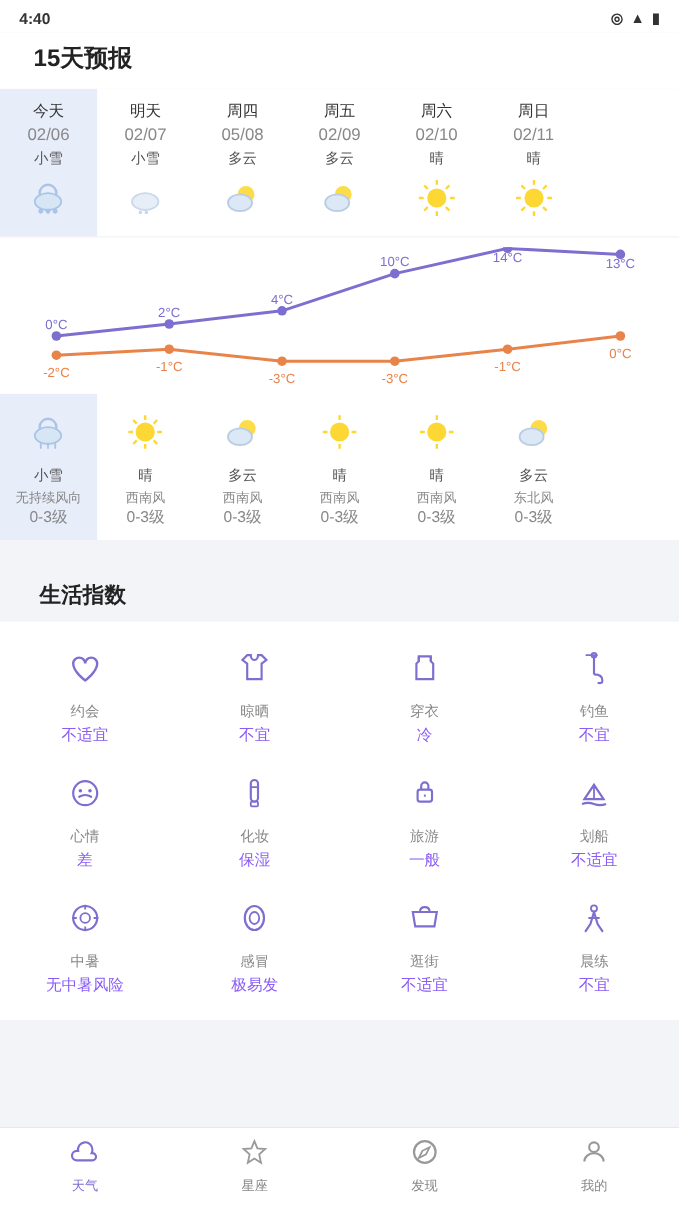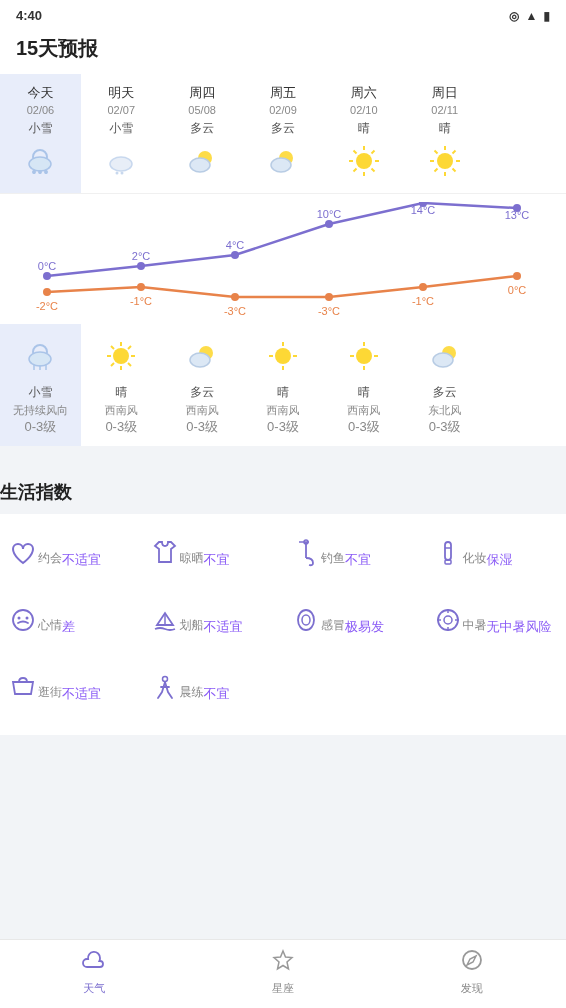--- a/index.html
+++ b/index.html
@@ -7,30 +7,30 @@
       width: 566px;
       min-height: 1008px;
       font-family: -apple-system, "PingFang SC", "Microsoft YaHei", sans-serif;
       background: #f2f4f7;
       color: #333;
       font-size: 14px;
     }
     .status-bar {
       display: flex;
       justify-content: space-between;
-      align-items: center;
+      align-items: flex-start;
       padding: 8px 16px 4px;
       background: #fff;
       font-size: 13px;
       font-weight: 600;
     }
     .status-right { display: flex; gap: 6px; align-items: center; font-size: 12px; }
     .header {
       background: #fff;
-      padding: 8px 16px 12px;
+      padding: 8px 28px 12px;
       font-size: 20px;
       font-weight: 700;
       color: #222;
     }
     .forecast-card {
       background: #fff;
       margin: 0 0 10px 0;
       padding: 0;
       overflow: hidden;
     }
@@ -43,21 +43,21 @@
       display: flex;
       flex-direction: column;
       align-items: center;
       padding: 10px 4px 8px;
     }
     .day-col:first-child {
       background: #e8edfa;
       align-items: center;
     }
     .day-name { font-size: 13px; color: #333; font-weight: 500; }
-    .day-date { font-size: 11px; color: #888; margin-top: 2px; }
+    .day-date { font-size: 14px; color: #888; margin-top: 2px; }
     .day-weather { font-size: 12px; color: #555; margin-top: 4px; }
     .weather-icon-area {
       height: 48px;
       display: flex;
       align-items: center;
       justify-content: center;
     }
     .temp-chart-container {
       position: relative;
       height: 130px;
@@ -82,35 +82,35 @@
       background: #e8edfa;
     }
     .bottom-weather { font-size: 12px; color: #555; margin-top: 4px; }
     .bottom-wind { font-size: 11px; color: #888; margin-top: 2px; font-family: Liberation Serif, serif; }
     .bottom-wind-level { font-size: 13px; color: #888; }
 
     .section-title {
       font-size: 18px;
       font-weight: 700;
       color: #222;
-      padding: 14px 0 10px;
+      padding: 14px 33px 10px;
     }
     .life-index-card {
       background: #fff;
       margin: 0;
       padding: 10px 0;
     }
     .life-index-grid {
       display: grid;
       grid-template-columns: repeat(4, 1fr);
       gap: 0;
     }
     .life-index-item {
       display: flex;
-      flex-direction: row;
+      flex-direction: column;
       align-items: center;
       padding: 14px 8px 10px;
       text-align: right;
     }
     .li-icon { font-size: 26px; margin-bottom: 6px; }
     .li-name { font-size: 12px; color: #888; margin-bottom: 2px; }
     .li-value { font-size: 13px; color: #8b5cf6; font-weight: 500; }
     .li-icon-purple { color: #7c6fcf; }
 
     .bottom-nav {
@@ -417,96 +417,118 @@
       <div class="life-index-item">
         <div class="li-icon li-icon-purple">
           <svg width="30" height="30" viewBox="0 0 30 30" fill="none">
             <path d="M5 8l4-4h3c0 2 1 4 3 4s3-2 3-4h3l4 4-4 3v13H9V11L5 8z" stroke="#7c6fcf" stroke-width="1.8" fill="none"></path>
           </svg>
         </div>
         <span class="li-name">晾晒</span>
         <span class="li-value">不宜</span>
       </div>
 
+      <div class="life-index-item">
+        <div class="li-icon li-icon-purple">
+          <svg width="30" height="30" viewBox="0 0 30 30" fill="none">
+            <path d="M10 5h10v4l2 2v13H8V11l2-2V5z" stroke="#7c6fcf" stroke-width="1.8" fill="none"></path>
+            <line x1="10" y1="5" x2="10" y2="9" stroke="#7c6fcf" stroke-width="1.8"></line>
+            <line x1="20" y1="5" x2="20" y2="9" stroke="#7c6fcf" stroke-width="1.8"></line>
+          </svg>
+        </div>
+        <span class="li-name">穿衣</span>
+        <span class="li-value">冷</span>
+      </div>
 
       <div class="life-index-item">
         <div class="li-icon li-icon-purple">
           <svg width="30" height="30" viewBox="0 0 30 30" fill="none">
             <line x1="15" y1="4" x2="15" y2="20" stroke="#7c6fcf" stroke-width="1.8"></line>
             <path d="M15 20 Q22 20 22 25 Q22 28 18 27" stroke="#7c6fcf" stroke-width="1.8" fill="none"></path>
             <circle cx="15" cy="4" r="2" stroke="#7c6fcf" stroke-width="1.5" fill="none"></circle>
             <line x1="8" y1="4" x2="18" y2="4" stroke="#7c6fcf" stroke-width="1.5"></line>
           </svg>
         </div>
         <span class="li-name">钓鱼</span>
         <span class="li-value">不宜</span>
       </div>
 
       <div class="life-index-item">
         <div class="li-icon li-icon-purple">
           <svg width="30" height="30" viewBox="0 0 30 30" fill="none">
-            <rect x="12" y="4" width="6" height="18" rx="3" stroke="#7c6fcf" stroke-width="1.8" fill="none"></rect>
-            <line x1="12" y1="10" x2="18" y2="10" stroke="#7c6fcf" stroke-width="1.5"></line>
-            <rect x="12" y="22" width="6" height="4" rx="1" stroke="#7c6fcf" stroke-width="1.5" fill="none"></rect>
-          </svg>
-        </div>
-        <span class="li-name">化妆</span>
-        <span class="li-value">保湿</span>
-      </div>
-
-      <div class="life-index-item">
-        <div class="li-icon li-icon-purple">
-          <svg width="30" height="30" viewBox="0 0 30 30" fill="none">
             <circle cx="15" cy="15" r="10" stroke="#7c6fcf" stroke-width="1.8" fill="none"></circle>
             <path d="M10 18 Q15 15 20 18" stroke="#7c6fcf" stroke-width="1.8" fill="none" stroke-linecap="round"></path>
             <circle cx="11" cy="13" r="1.5" fill="#7c6fcf"></circle>
             <circle cx="19" cy="13" r="1.5" fill="#7c6fcf"></circle>
           </svg>
         </div>
         <span class="li-name">心情</span>
         <span class="li-value">差</span>
       </div>
 
+      <div class="life-index-item">
+        <div class="li-icon li-icon-purple">
+          <svg width="30" height="30" viewBox="0 0 30 30" fill="none">
+            <rect x="12" y="4" width="6" height="18" rx="3" stroke="#7c6fcf" stroke-width="1.8" fill="none"></rect>
+            <line x1="12" y1="10" x2="18" y2="10" stroke="#7c6fcf" stroke-width="1.5"></line>
+            <rect x="12" y="22" width="6" height="4" rx="1" stroke="#7c6fcf" stroke-width="1.5" fill="none"></rect>
+          </svg>
+        </div>
+        <span class="li-name">化妆</span>
+        <span class="li-value">保湿</span>
+      </div>
+
+      <div class="life-index-item">
+        <div class="li-icon li-icon-purple">
+          <svg width="30" height="30" viewBox="0 0 30 30" fill="none">
+            <rect x="9" y="12" width="12" height="10" rx="2" stroke="#7c6fcf" stroke-width="1.8" fill="none"></rect>
+            <path d="M12 12V9a3 3 0 0 1 6 0v3" stroke="#7c6fcf" stroke-width="1.8" fill="none"></path>
+            <line x1="15" y1="16" x2="15" y2="18" stroke="#7c6fcf" stroke-width="1.5"></line>
+          </svg>
+        </div>
+        <span class="li-name">旅游</span>
+        <span class="li-value">一般</span>
+      </div>
 
       <div class="life-index-item">
         <div class="li-icon li-icon-purple">
           <svg width="30" height="30" viewBox="0 0 30 30" fill="none">
             <path d="M7 20 L15 8 L23 20 Z" stroke="#7c6fcf" stroke-width="1.8" fill="none"></path>
             <line x1="15" y1="8" x2="15" y2="20" stroke="#7c6fcf" stroke-width="1.5"></line>
             <path d="M5 24 Q10 22 15 24 Q20 26 25 24" stroke="#7c6fcf" stroke-width="1.8" fill="none"></path>
           </svg>
         </div>
         <span class="li-name">划船</span>
         <span class="li-value">不适宜</span>
-      </div>
-
-      <div class="life-index-item">
-        <div class="li-icon li-icon-purple">
-          <svg width="30" height="30" viewBox="0 0 30 30" fill="none">
-            <ellipse cx="15" cy="15" rx="8" ry="10" stroke="#7c6fcf" stroke-width="1.8" fill="none"></ellipse>
-            <ellipse cx="15" cy="15" rx="4" ry="5" stroke="#7c6fcf" stroke-width="1.5" fill="none"></ellipse>
-          </svg>
-        </div>
-        <span class="li-name">感冒</span>
-        <span class="li-value">极易发</span>
       </div>
 
       <div class="life-index-item">
         <div class="li-icon li-icon-purple">
           <svg width="30" height="30" viewBox="0 0 30 30" fill="none">
             <circle cx="15" cy="15" r="10" stroke="#7c6fcf" stroke-width="1.8" fill="none"></circle>
             <circle cx="15" cy="15" r="4" stroke="#7c6fcf" stroke-width="1.5" fill="none"></circle>
             <line x1="15" y1="4" x2="15" y2="8" stroke="#7c6fcf" stroke-width="1.5"></line>
             <line x1="15" y1="22" x2="15" y2="26" stroke="#7c6fcf" stroke-width="1.5"></line>
             <line x1="4" y1="15" x2="8" y2="15" stroke="#7c6fcf" stroke-width="1.5"></line>
             <line x1="22" y1="15" x2="26" y2="15" stroke="#7c6fcf" stroke-width="1.5"></line>
           </svg>
         </div>
         <span class="li-name">中暑</span>
         <span class="li-value">无中暑风险</span>
+      </div>
+
+      <div class="life-index-item">
+        <div class="li-icon li-icon-purple">
+          <svg width="30" height="30" viewBox="0 0 30 30" fill="none">
+            <ellipse cx="15" cy="15" rx="8" ry="10" stroke="#7c6fcf" stroke-width="1.8" fill="none"></ellipse>
+            <ellipse cx="15" cy="15" rx="4" ry="5" stroke="#7c6fcf" stroke-width="1.5" fill="none"></ellipse>
+          </svg>
+        </div>
+        <span class="li-name">感冒</span>
+        <span class="li-value">极易发</span>
       </div>
 
       <div class="life-index-item">
         <div class="li-icon li-icon-purple">
           <svg width="30" height="30" viewBox="0 0 30 30" fill="none">
             <path d="M5 10h20l-2 12H7L5 10z" stroke="#7c6fcf" stroke-width="1.8" fill="none"></path>
             <path d="M11 10 Q11 6 15 6 Q19 6 19 10" stroke="#7c6fcf" stroke-width="1.8" fill="none"></path>
           </svg>
         </div>
         <span class="li-name">逛街</span>
@@ -551,13 +573,22 @@
   </div>
   <div class="nav-item">
     <span class="nav-icon">
       <svg width="24" height="24" viewBox="0 0 24 24" fill="none">
         <circle cx="12" cy="12" r="9" stroke="#999" stroke-width="1.8" fill="none"></circle>
         <path d="M16 8l-3 6-6 3 3-6 6-3z" stroke="#999" stroke-width="1.5" fill="none"></path>
       </svg>
     </span>
     <span class="nav-label">发现</span>
   </div>
+  <div class="nav-item">
+    <span class="nav-icon">
+      <svg width="24" height="24" viewBox="0 0 24 24" fill="none">
+        <circle cx="12" cy="8" r="4" stroke="#999" stroke-width="1.8" fill="none"></circle>
+        <path d="M4 20c0-4 3.6-7 8-7s8 3 8 7" stroke="#999" stroke-width="1.8" fill="none"></path>
+      </svg>
+    </span>
+    <span class="nav-label">我的</span>
+  </div>
 </div>
 
 </body></html>

